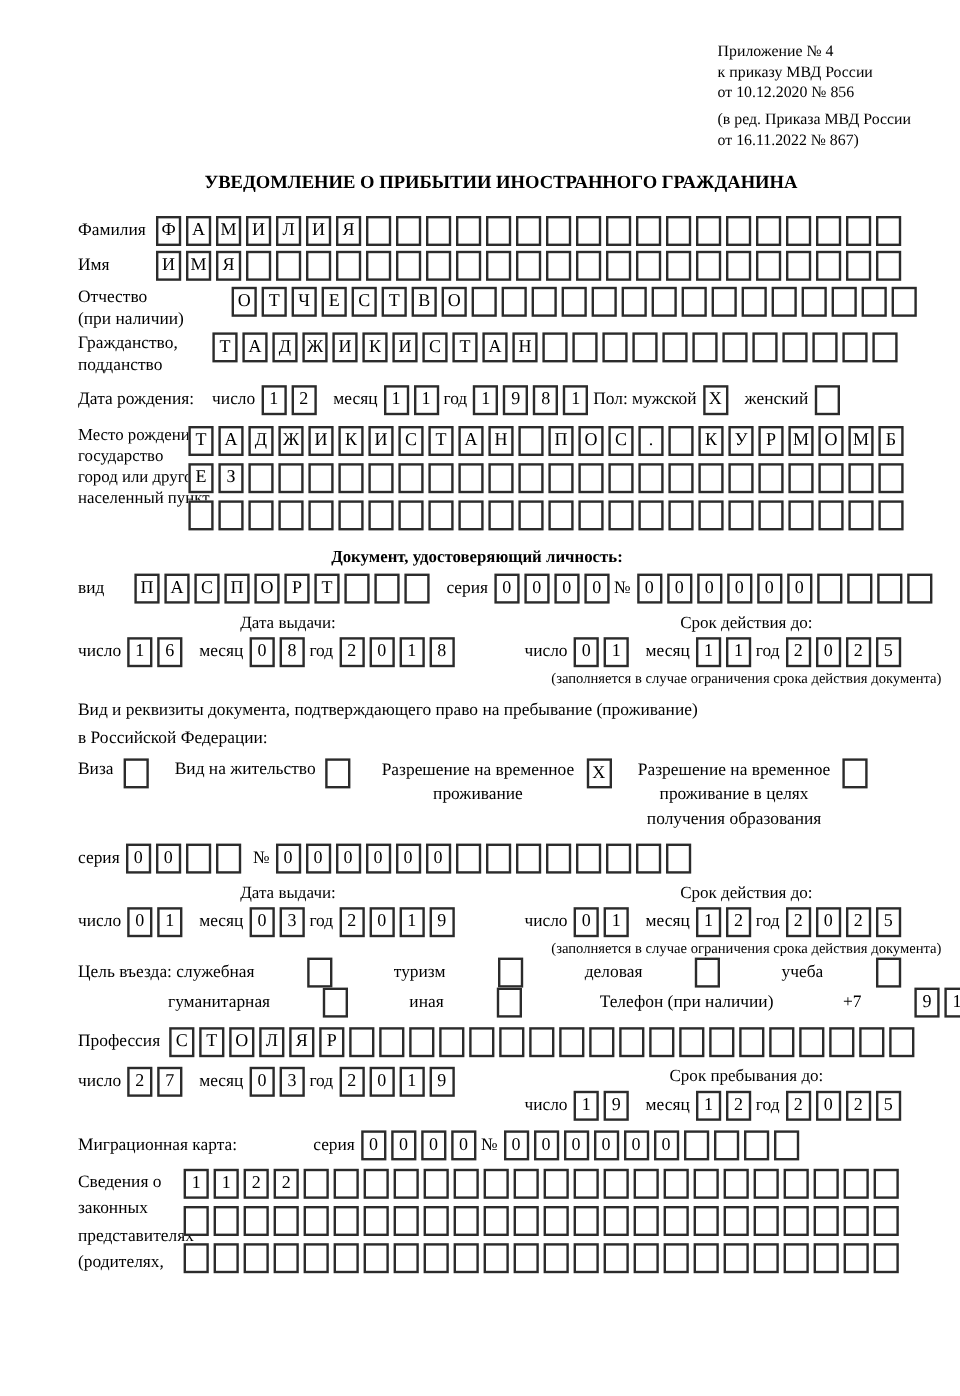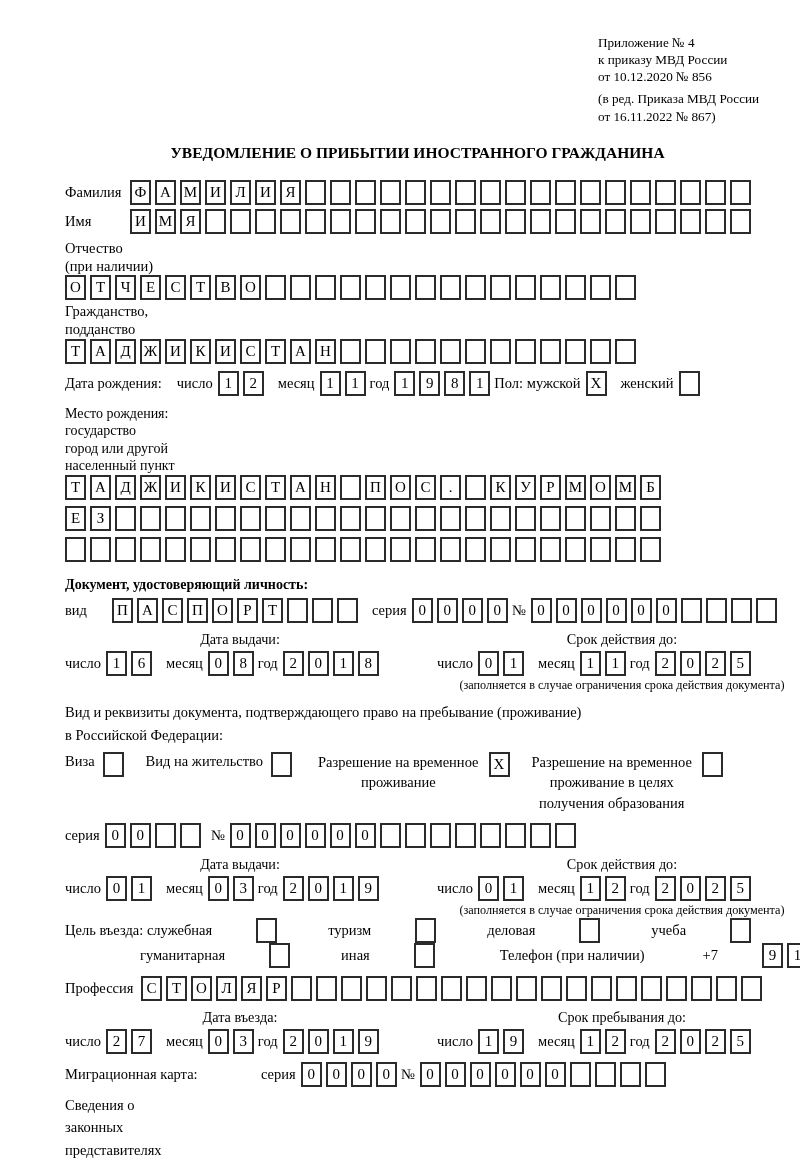--- a/index.html
+++ b/index.html
@@ -11,36 +11,36 @@
     padding:34px 10px 0 65px;
   }
   .hdr{margin-left:auto;width:192px;font-size:13.2px;line-height:1.3;}
   .hdr .gap{height:5px;}
   .forma{text-align:right;padding-right:16px;font-weight:bold;font-size:15px;margin-top:16px;letter-spacing:.4px;}
   .title{text-align:center;font-weight:bold;font-size:15.5px;line-height:1.5;margin-top:16px;margin-left:-20px;}
   .blankline{display:inline-block;width:56px;border-bottom:2px solid #3a3a3a;height:13px;margin-left:8px;}
   .sec{font-weight:bold;font-size:14.6px;margin-top:18px;margin-left:-4px;letter-spacing:.1px;}
 
   .row{display:flex;align-items:center;}
-  .row.top{align-items:flex-start;flex-direction:column;}
+  .row.top{align-items:flex-start;}
   .lbl{flex:none;white-space:nowrap;}
   .w65{width:65px;} .w128{width:128px;} .w112{width:112px;} .w92{width:92px;} .w68{width:68px;}
   .boxes{display:flex;flex:none;}
   .cell{
     flex:none;width:21px;height:25px;box-sizing:border-box;
     border:2px solid #2b2b2b;margin-right:4px;background:#fff;
     display:flex;align-items:center;justify-content:center;
     font-size:15px;line-height:1;
   }
   .ig{display:flex;align-items:center;flex:none;}
   .ig .t{margin-right:5px;white-space:nowrap;}
   .ml6{margin-left:6px;} .ml10{margin-left:10px;} .ml14{margin-left:14px;}
 
   .stack .boxes{margin-bottom:6px;}
-  .dochdr{font-weight:bold;font-size:14px;margin:8px 60px 0 0;}
+  .dochdr{font-weight:bold;font-size:14px;text-align:center;margin:8px 60px 0 0;}
 
   .dates{display:flex;align-items:flex-start;margin-top:8px;}
   .dcol-l{width:350px;flex:none;}
   .dcol-r{width:370px;flex:none;margin-left:22px;}
   .dhead{text-align:center;font-size:14.2px;margin-bottom:2px;}
   .drow{display:flex;align-items:center;}
   .dnote{font-size:12.2px;text-align:center;margin-top:2px;white-space:nowrap;}
 
   .resdoc{margin-top:8px;line-height:1.55;}
   .cbrow{display:flex;align-items:flex-start;margin-top:6px;}
@@ -647,21 +647,20 @@
         <span class="cell"></span>
         <span class="cell"></span>
         <span class="cell"></span>
         <span class="cell"></span>
         <span class="cell"></span>
       </span>
   </div>
 
   <div class="dates">
     <div class="dcol-l">
-      <div class="dhead">Дата въезда:</div>
       <div class="drow">
         <span class="ig">
             <span class="t">число</span>
           <span class="boxes">
               <span class="cell">2</span>
               <span class="cell">7</span>
             </span>
           </span>
         <span class="ig ml10">
             <span class="t">месяц</span>

